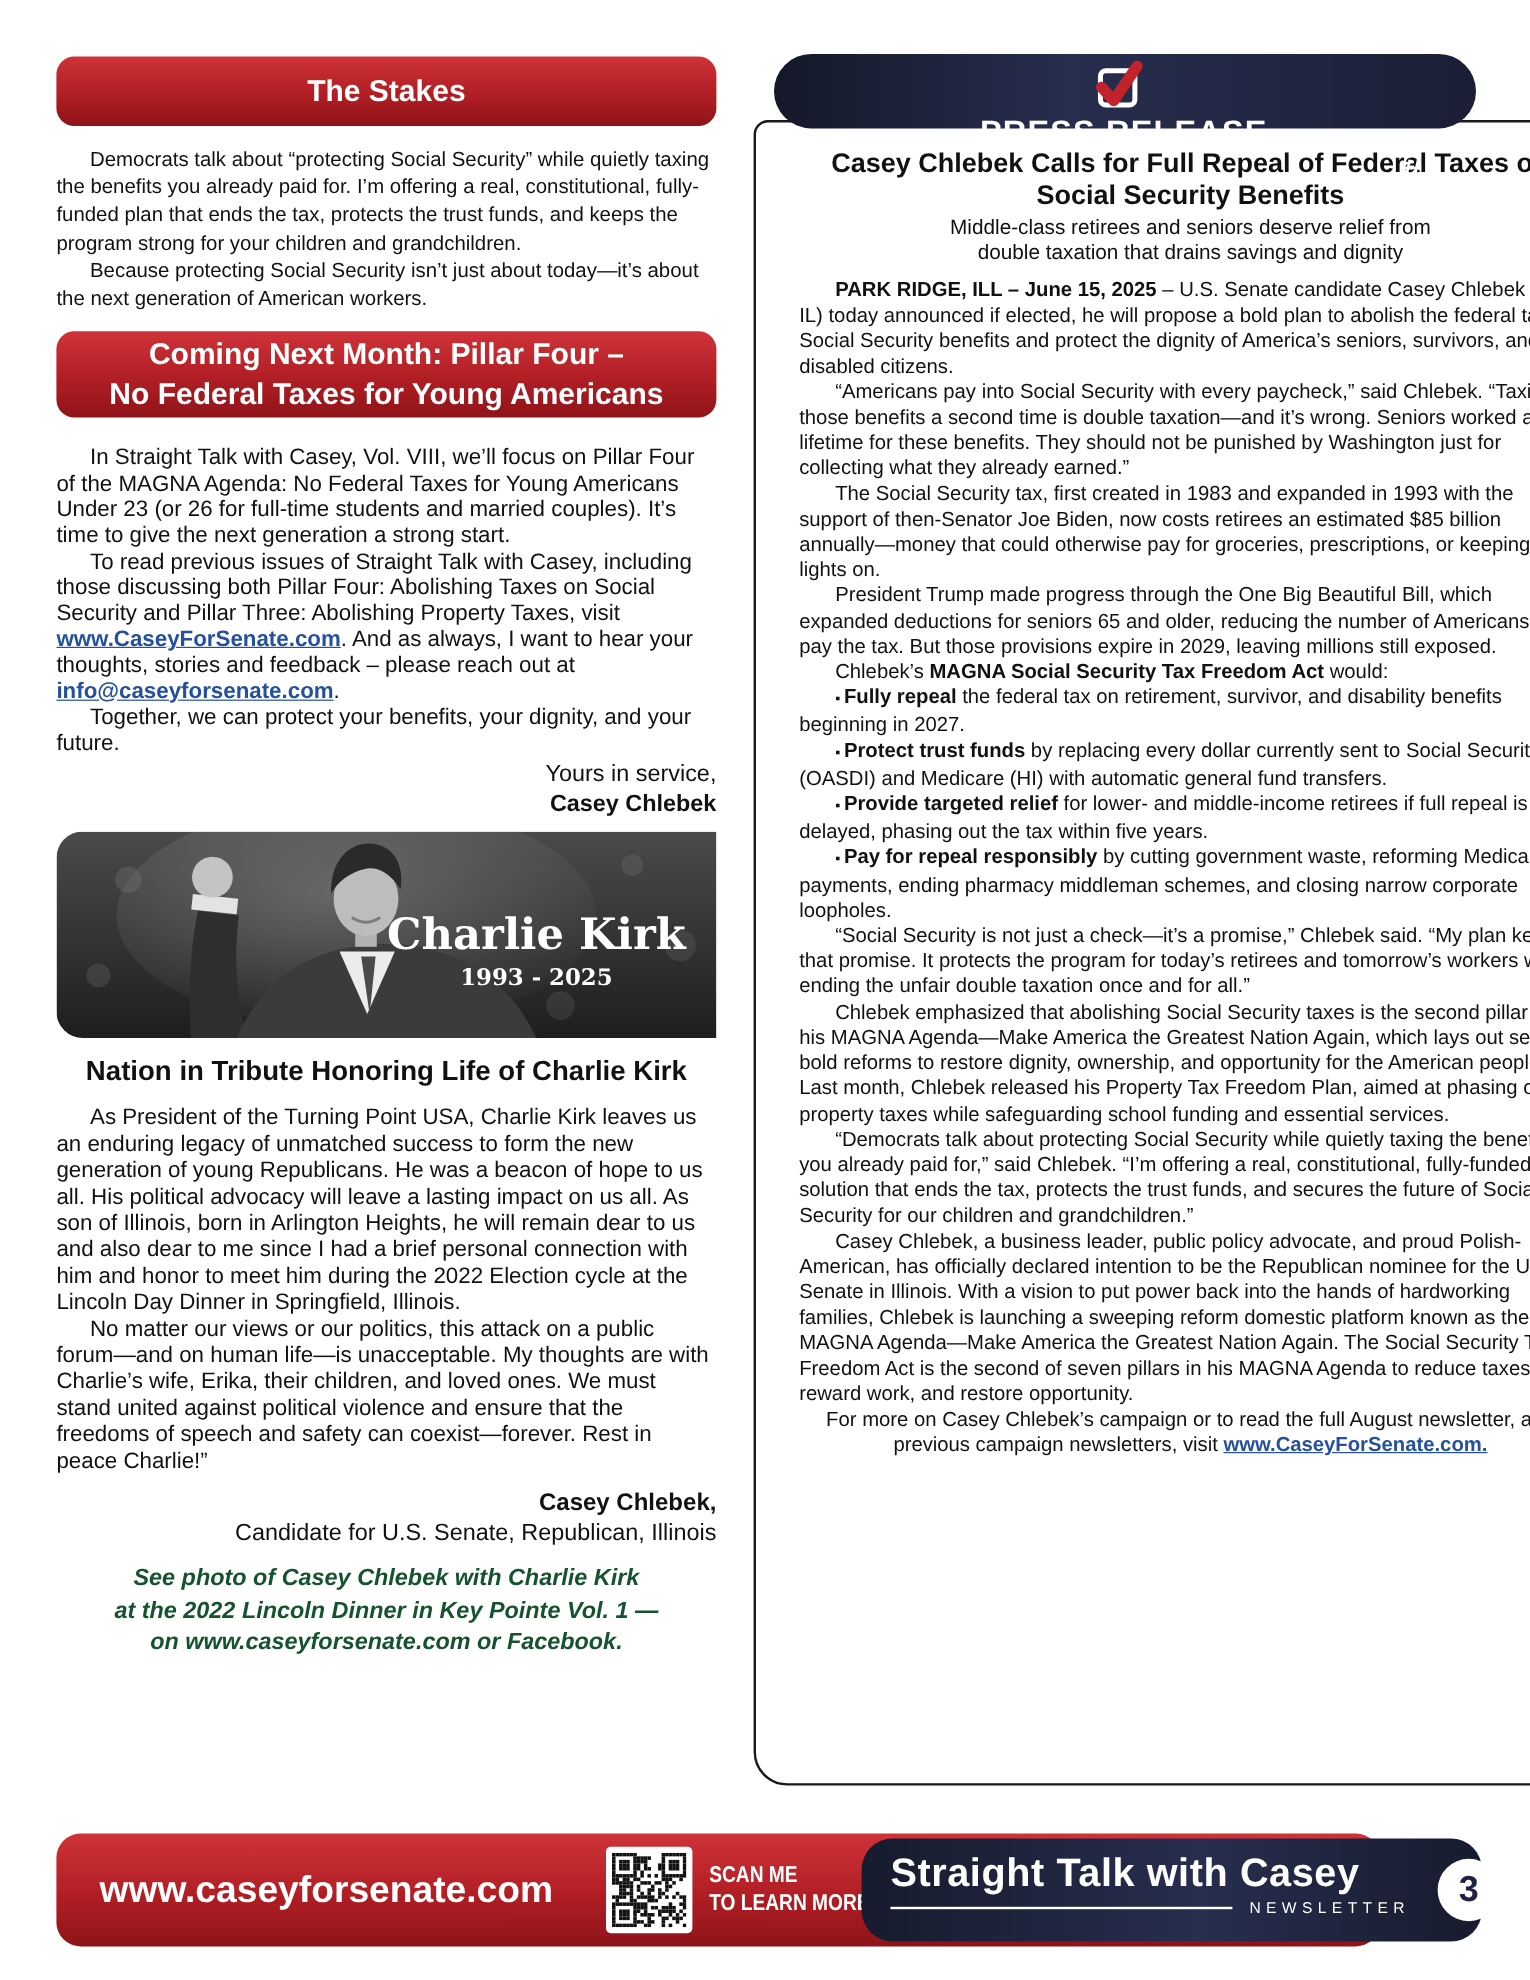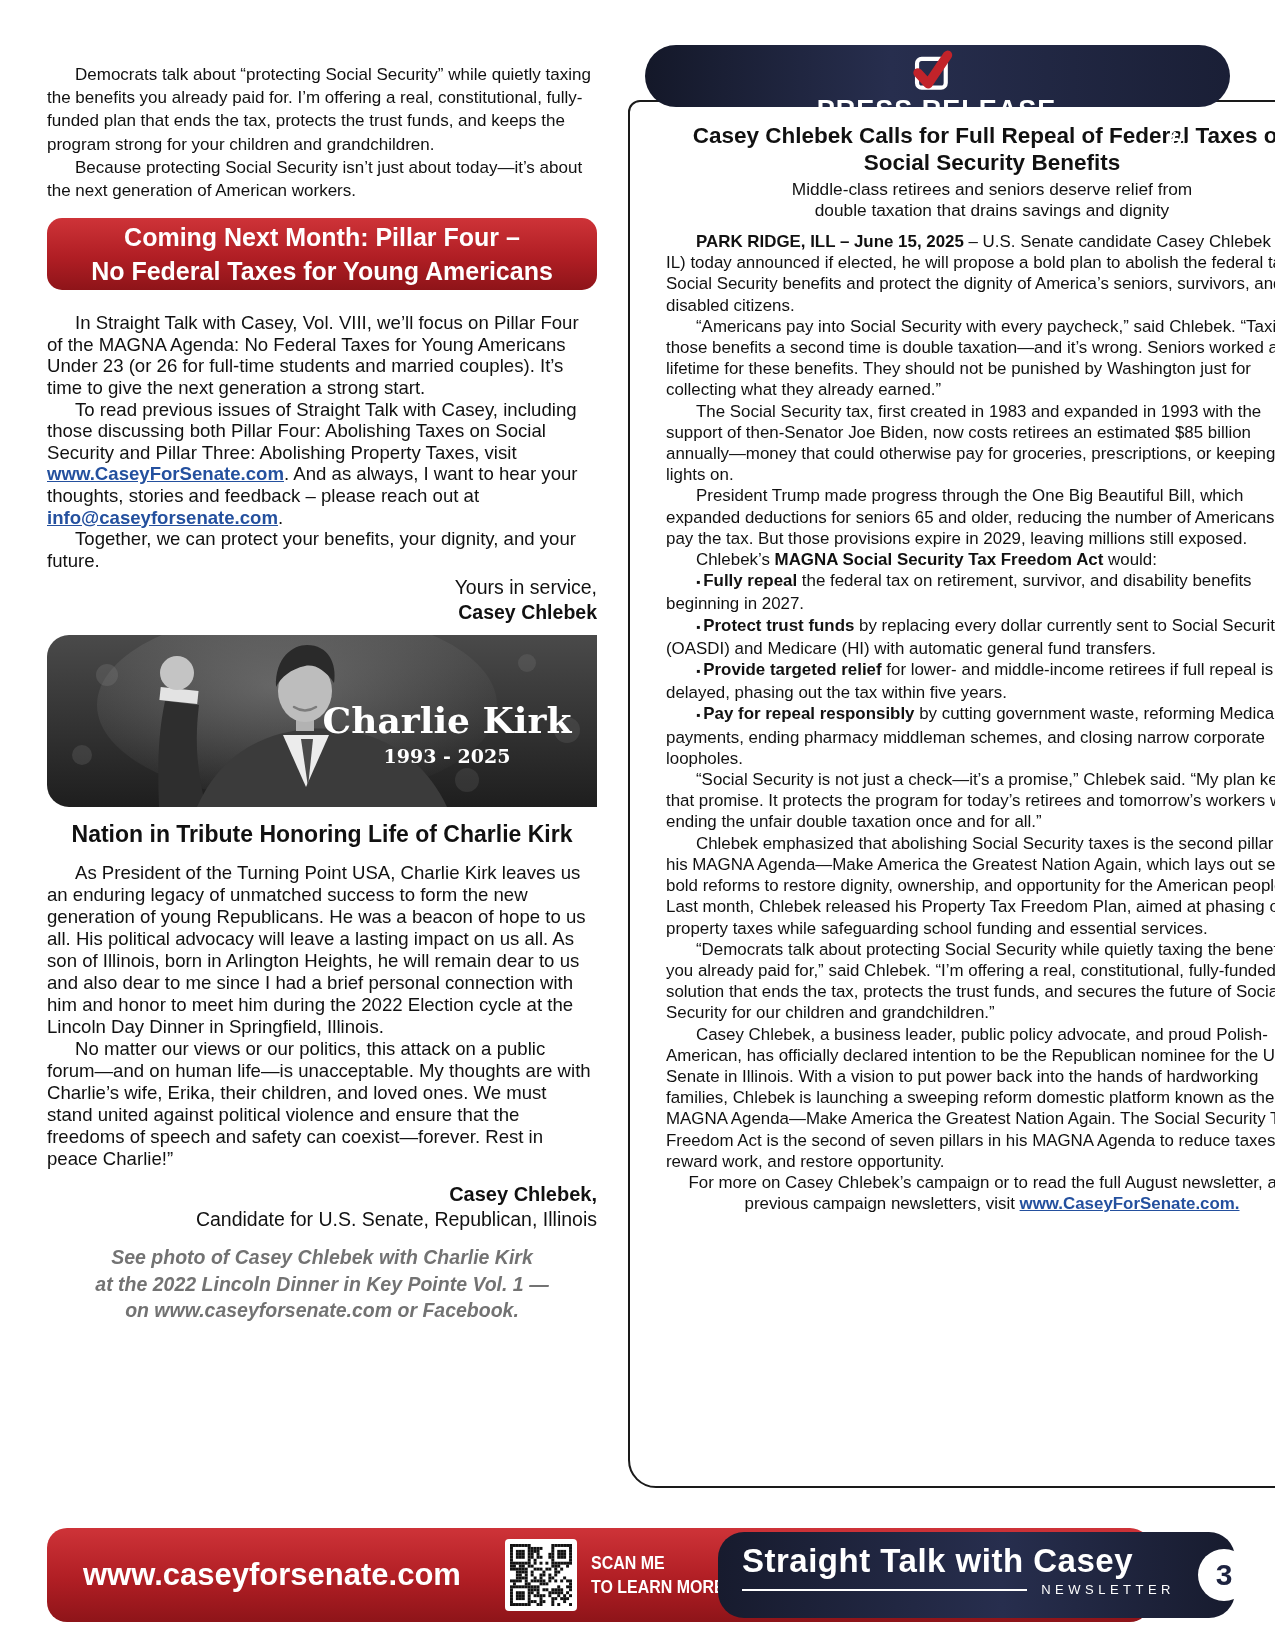--- a/index.html
+++ b/index.html
@@ -31,21 +31,21 @@
   .b { font-weight:bold; }
 
   .kirk-img { margin-top:10px; width:638px; height:172px; border-radius:22px; overflow:hidden; }
 
   .tribute-heading { margin-top:12px; text-align:center; font-size:23px; line-height:31px; font-weight:800; }
 
   .sig2 { margin-top:12px; }
   .sig2 .l1 { font-weight:bold; font-size:20px; }
 
   .note { margin-top:12px; text-align:center; font-style:italic; font-weight:bold;
-          color:#737373; font-size:19.5px; line-height:26.5px; }
+          color:#14532d; font-size:19.5px; line-height:26.5px; }
 
   
   .pr-box {
     position:absolute; left:628px; top:100px; width:722px; height:1388px;
     border:2px solid #1a1a1a; border-radius:12px 12px 28px 28px;
     padding:20px 30px 0 36px; background:#fff;
   }
   .pr-bar {
     position:absolute; left:645px; top:45px; width:585px; height:62px;
     border-radius:31px;
@@ -88,20 +88,23 @@
     position:absolute; left:1198px; top:1549px; width:52px; height:52px; border-radius:50%;
     background:#fff; color:#1d2340; font-size:30px; font-weight:800;
     display:flex; align-items:center; justify-content:center;
   }
 </style>
 </head>
 <body>
 
 <div class="left-col">
 
+  <div class="banner" id="banner-stakes">
+    <span>The Stakes</span>
+  </div>
 
   <div class="txt top-text">
     <p>Democrats talk about “protecting Social Security” while quietly taxing the benefits you already paid for. I’m offering a real, constitutional, fully-funded plan that ends the tax, protects the trust funds, and keeps the program strong for your children and grandchildren.</p>
     <p>Because protecting Social Security isn’t just about today—it’s about the next generation of American workers.</p>
   </div>
 
   <div class="banner" id="banner-coming">
     <div>Coming Next Month: Pillar Four –</div>
     <div>No Federal Taxes for Young Americans</div>
   </div>

